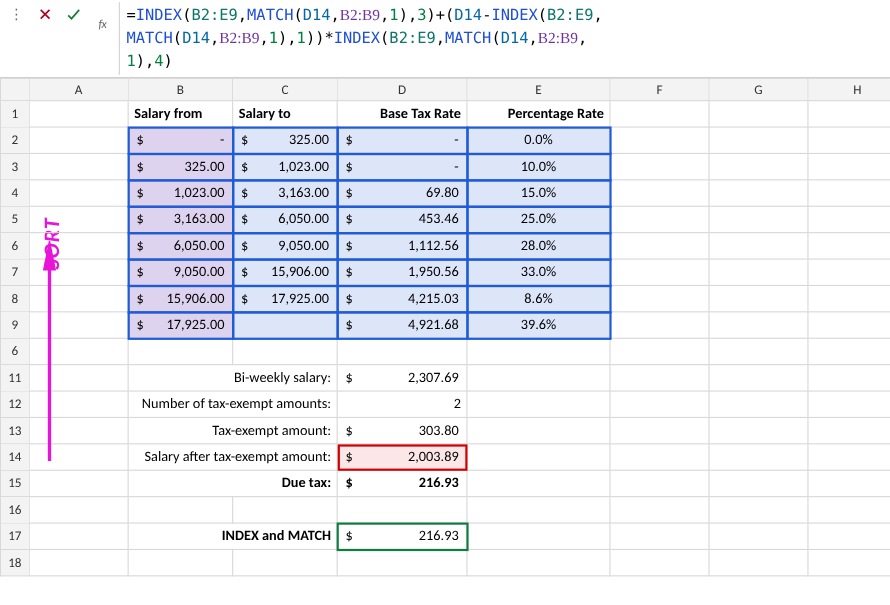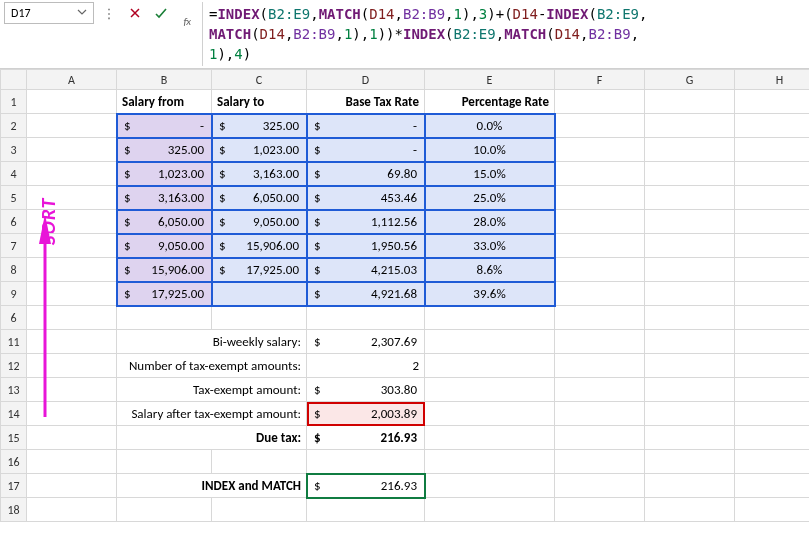--- a/index.html
+++ b/index.html
@@ -6,24 +6,24 @@
   html, body { margin: 0; padding: 0; font-family: Calibri, Arial, sans-serif; font-size: 13px; background: #fff; color: #000; }
   .app { width: 809px; height: 550px; overflow: hidden; }
   .fbar { display: flex; align-items: flex-start; border-bottom: 1px solid #d0d0d0; padding: 2px 4px; gap: 4px; }
   .namebox { width: 90px; height: 22px; border: 1px solid #bcbcbc; background: #fff; display: flex; align-items: center; padding: 0 6px; font-size: 12px; }
   .ddarrow { margin-left: auto; }
   .iconbtn { width: 22px; height: 22px; display: flex; align-items: center; justify-content: center; color: #666; cursor: pointer; }
   .iconbtn.cancel { color: #b00020; }
   .iconbtn.enter { color: #1a7f37; }
   .fx { font-style: italic; font-size: 11px; letter-spacing: -0.5px; margin-top: 16px; }
   .formula { flex: 1; padding: 2px 6px; font-family: Consolas, monospace; font-size: 14px; line-height: 20px; min-height: 60px; border-left: 1px solid #d0d0d0; }
-  .f-name { color: #701a75; font-weight: bold; }
+  .f-name { color: #1d4ed8; }
   .f-blue { color: #0f766e; }
-  .f-red { color: #7f1d1d; }
-  .f-purple { color: #7030a0; }
+  .f-red { color: #0369a1; }
+  .f-purple { color: #7030a0; font-family: Liberation Serif, serif; }
   .f-green { color: #008040; }
 
   table.grid { border-collapse: collapse; width: 100%; }
   .grid th, .grid td { border: 1px solid #d8d8d8; padding: 0; height: 24px; position: relative; }
   .grid th { background: #f3f3f3; font-weight: normal; font-size: 12px; color: #333; }
   .grid th.col { height: 20px; }
   .grid th.row { width: 26px; min-width: 26px; }
   .grid td { min-width: 90px; }
   .cell { padding: 2px 5px; height: 100%; display: flex; align-items: center; }
   .cell.right { justify-content: flex-end; }
@@ -43,28 +43,20 @@
   .rng-purple { background: rgba(160,130,210,0.35); }
   .rng-d14 { outline: 2px solid #d00000; outline-offset: -2px; background: rgba(240,160,160,0.25); }
   .active-cell { outline: 2px solid #107c41; outline-offset: -1px; }
   .sort-svg { position:absolute; top: 148px; left: 30px; pointer-events:none; }
 </style>
 </head>
 <body>
 <div class="app">
 
 <div class="fbar">
-  <div class="namebox">
-    <span>D17</span>
-    <span class="ddarrow">
-      <svg width="10" height="10" viewBox="0 0 10 10">
-            <path d="M1 3 L5 7 L9 3" fill="none" stroke="#666" stroke-width="1.2"></path>
-          </svg>
-    </span>
-  </div>
   <div class="iconbtn">⋮</div>
   <div class="iconbtn cancel">
     <svg width="12" height="12" viewBox="0 0 12 12">
           <path d="M2 2 L10 10 M10 2 L2 10" stroke="#b00020" stroke-width="1.5"></path>
         </svg>
   </div>
   <div class="iconbtn enter">
     <svg width="14" height="12" viewBox="0 0 14 12">
           <path d="M2 7 L5 10 L12 2" fill="none" stroke="#1a7f37" stroke-width="1.6"></path>
         </svg>

